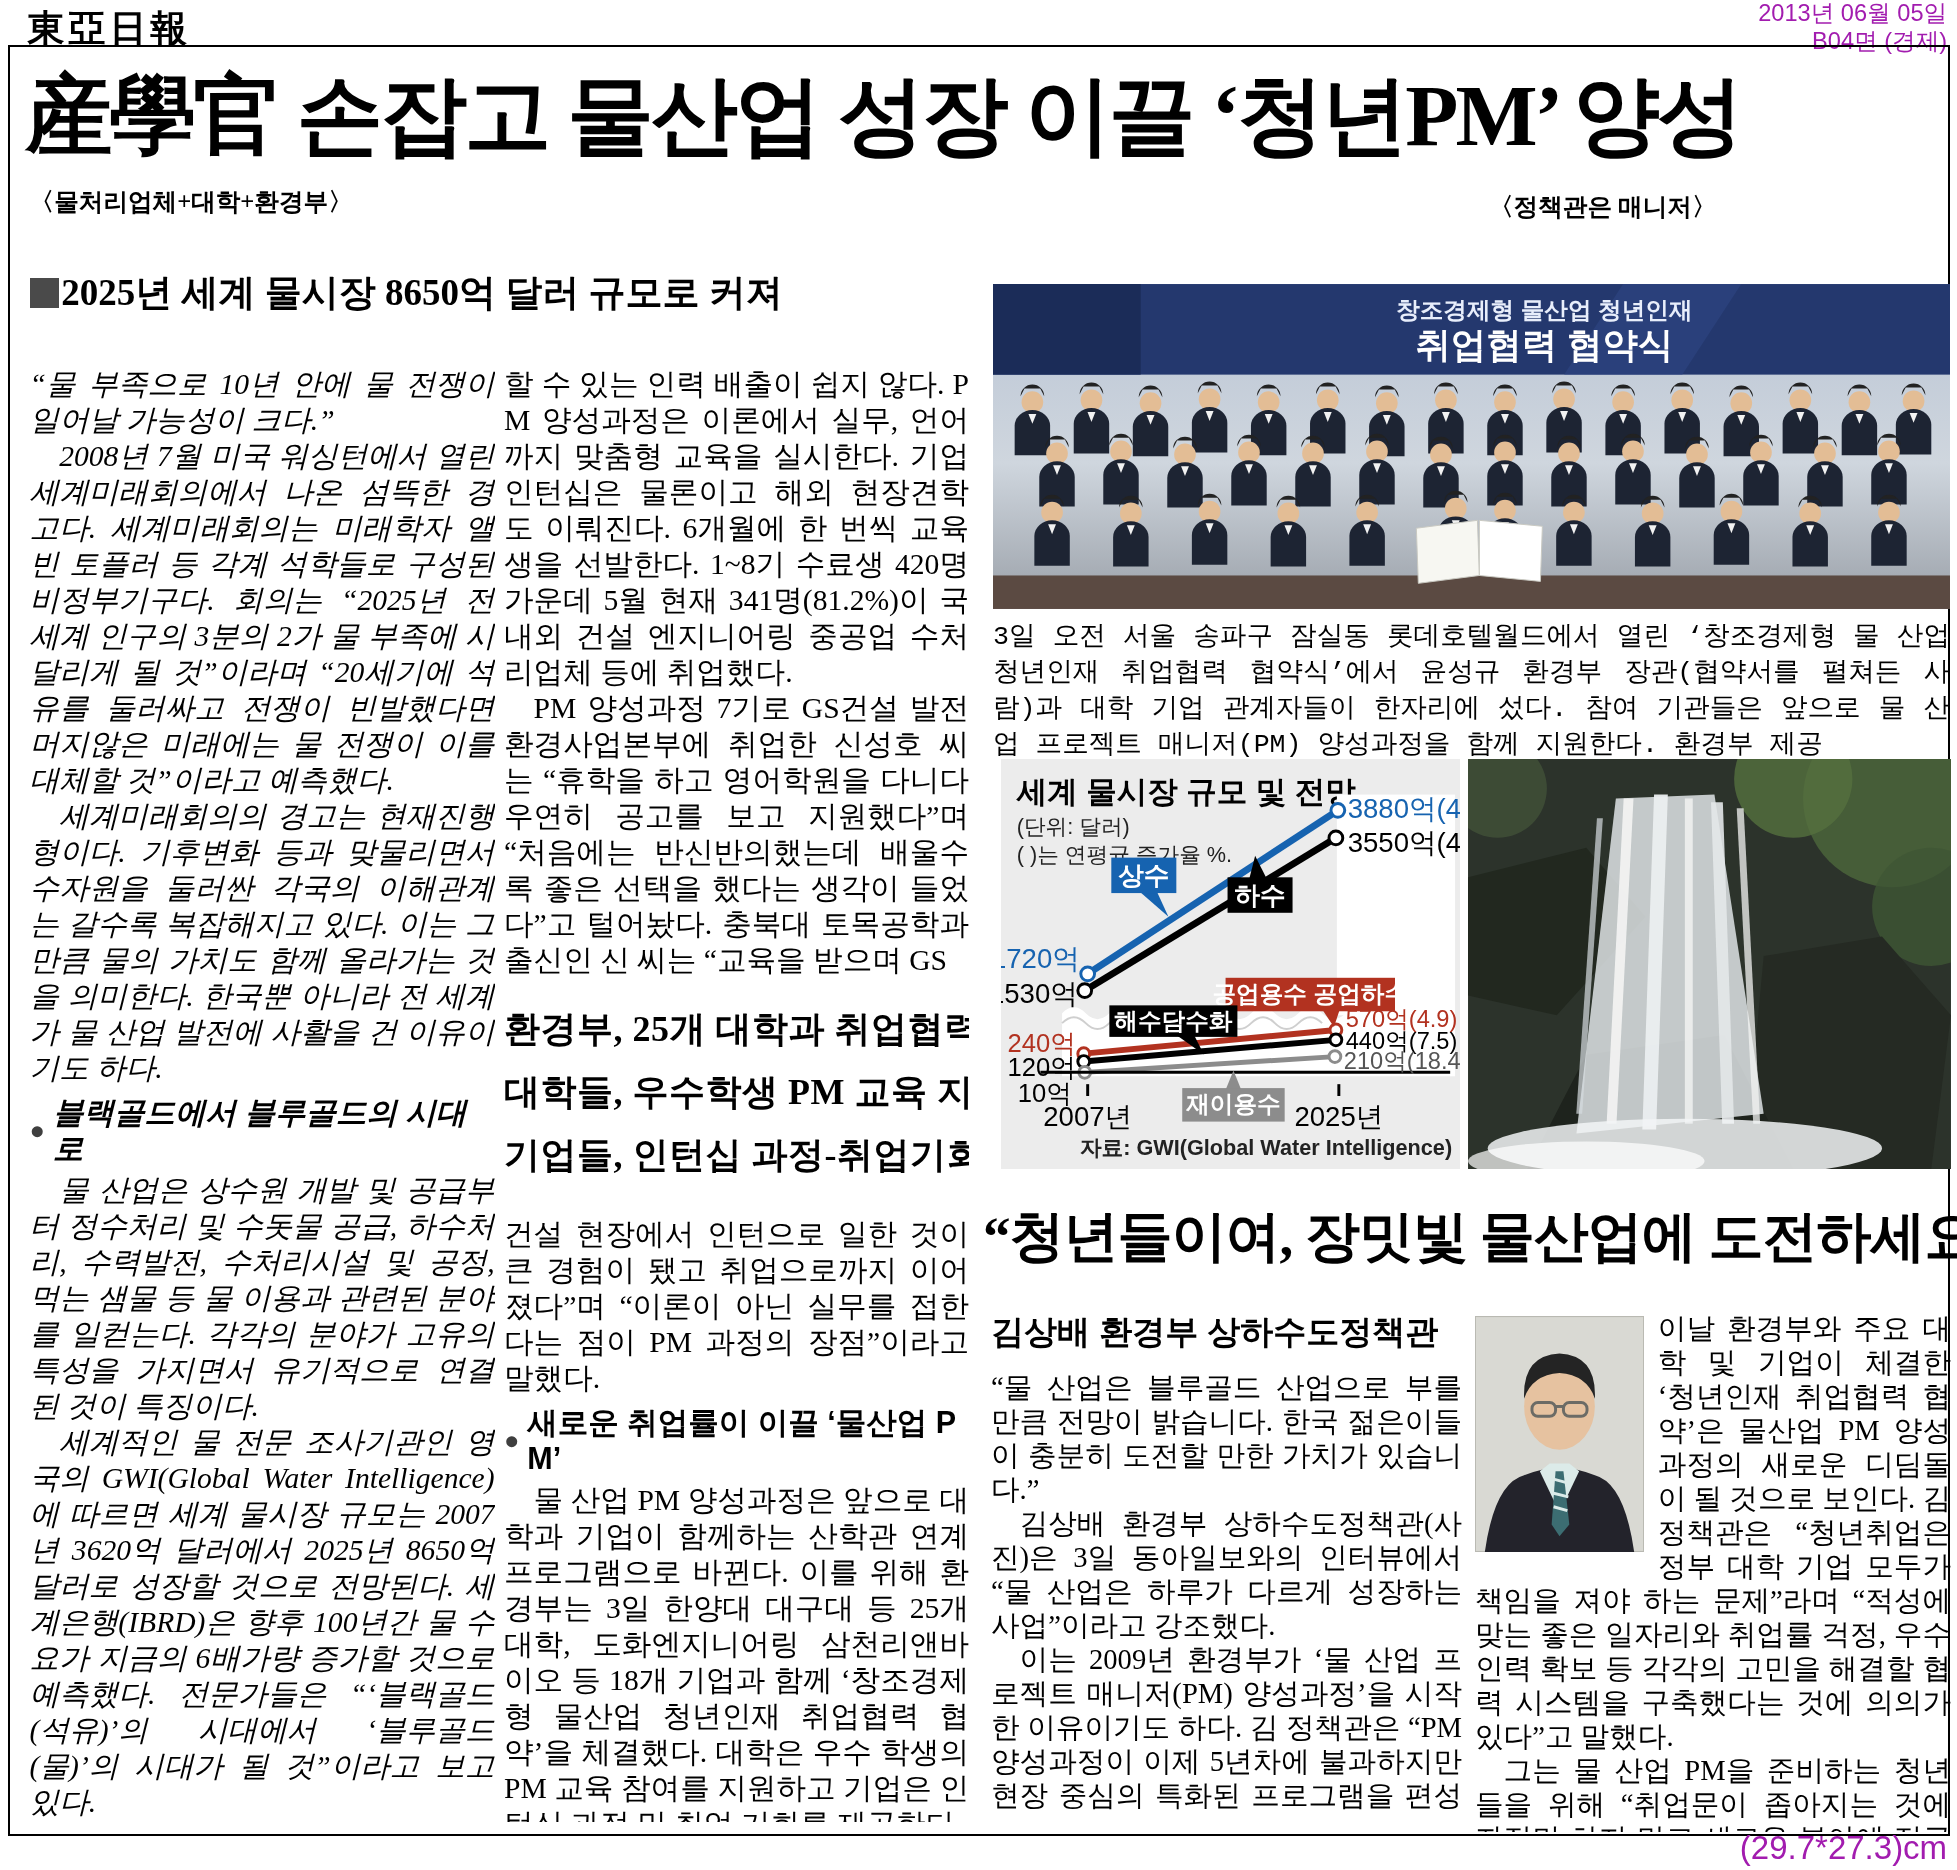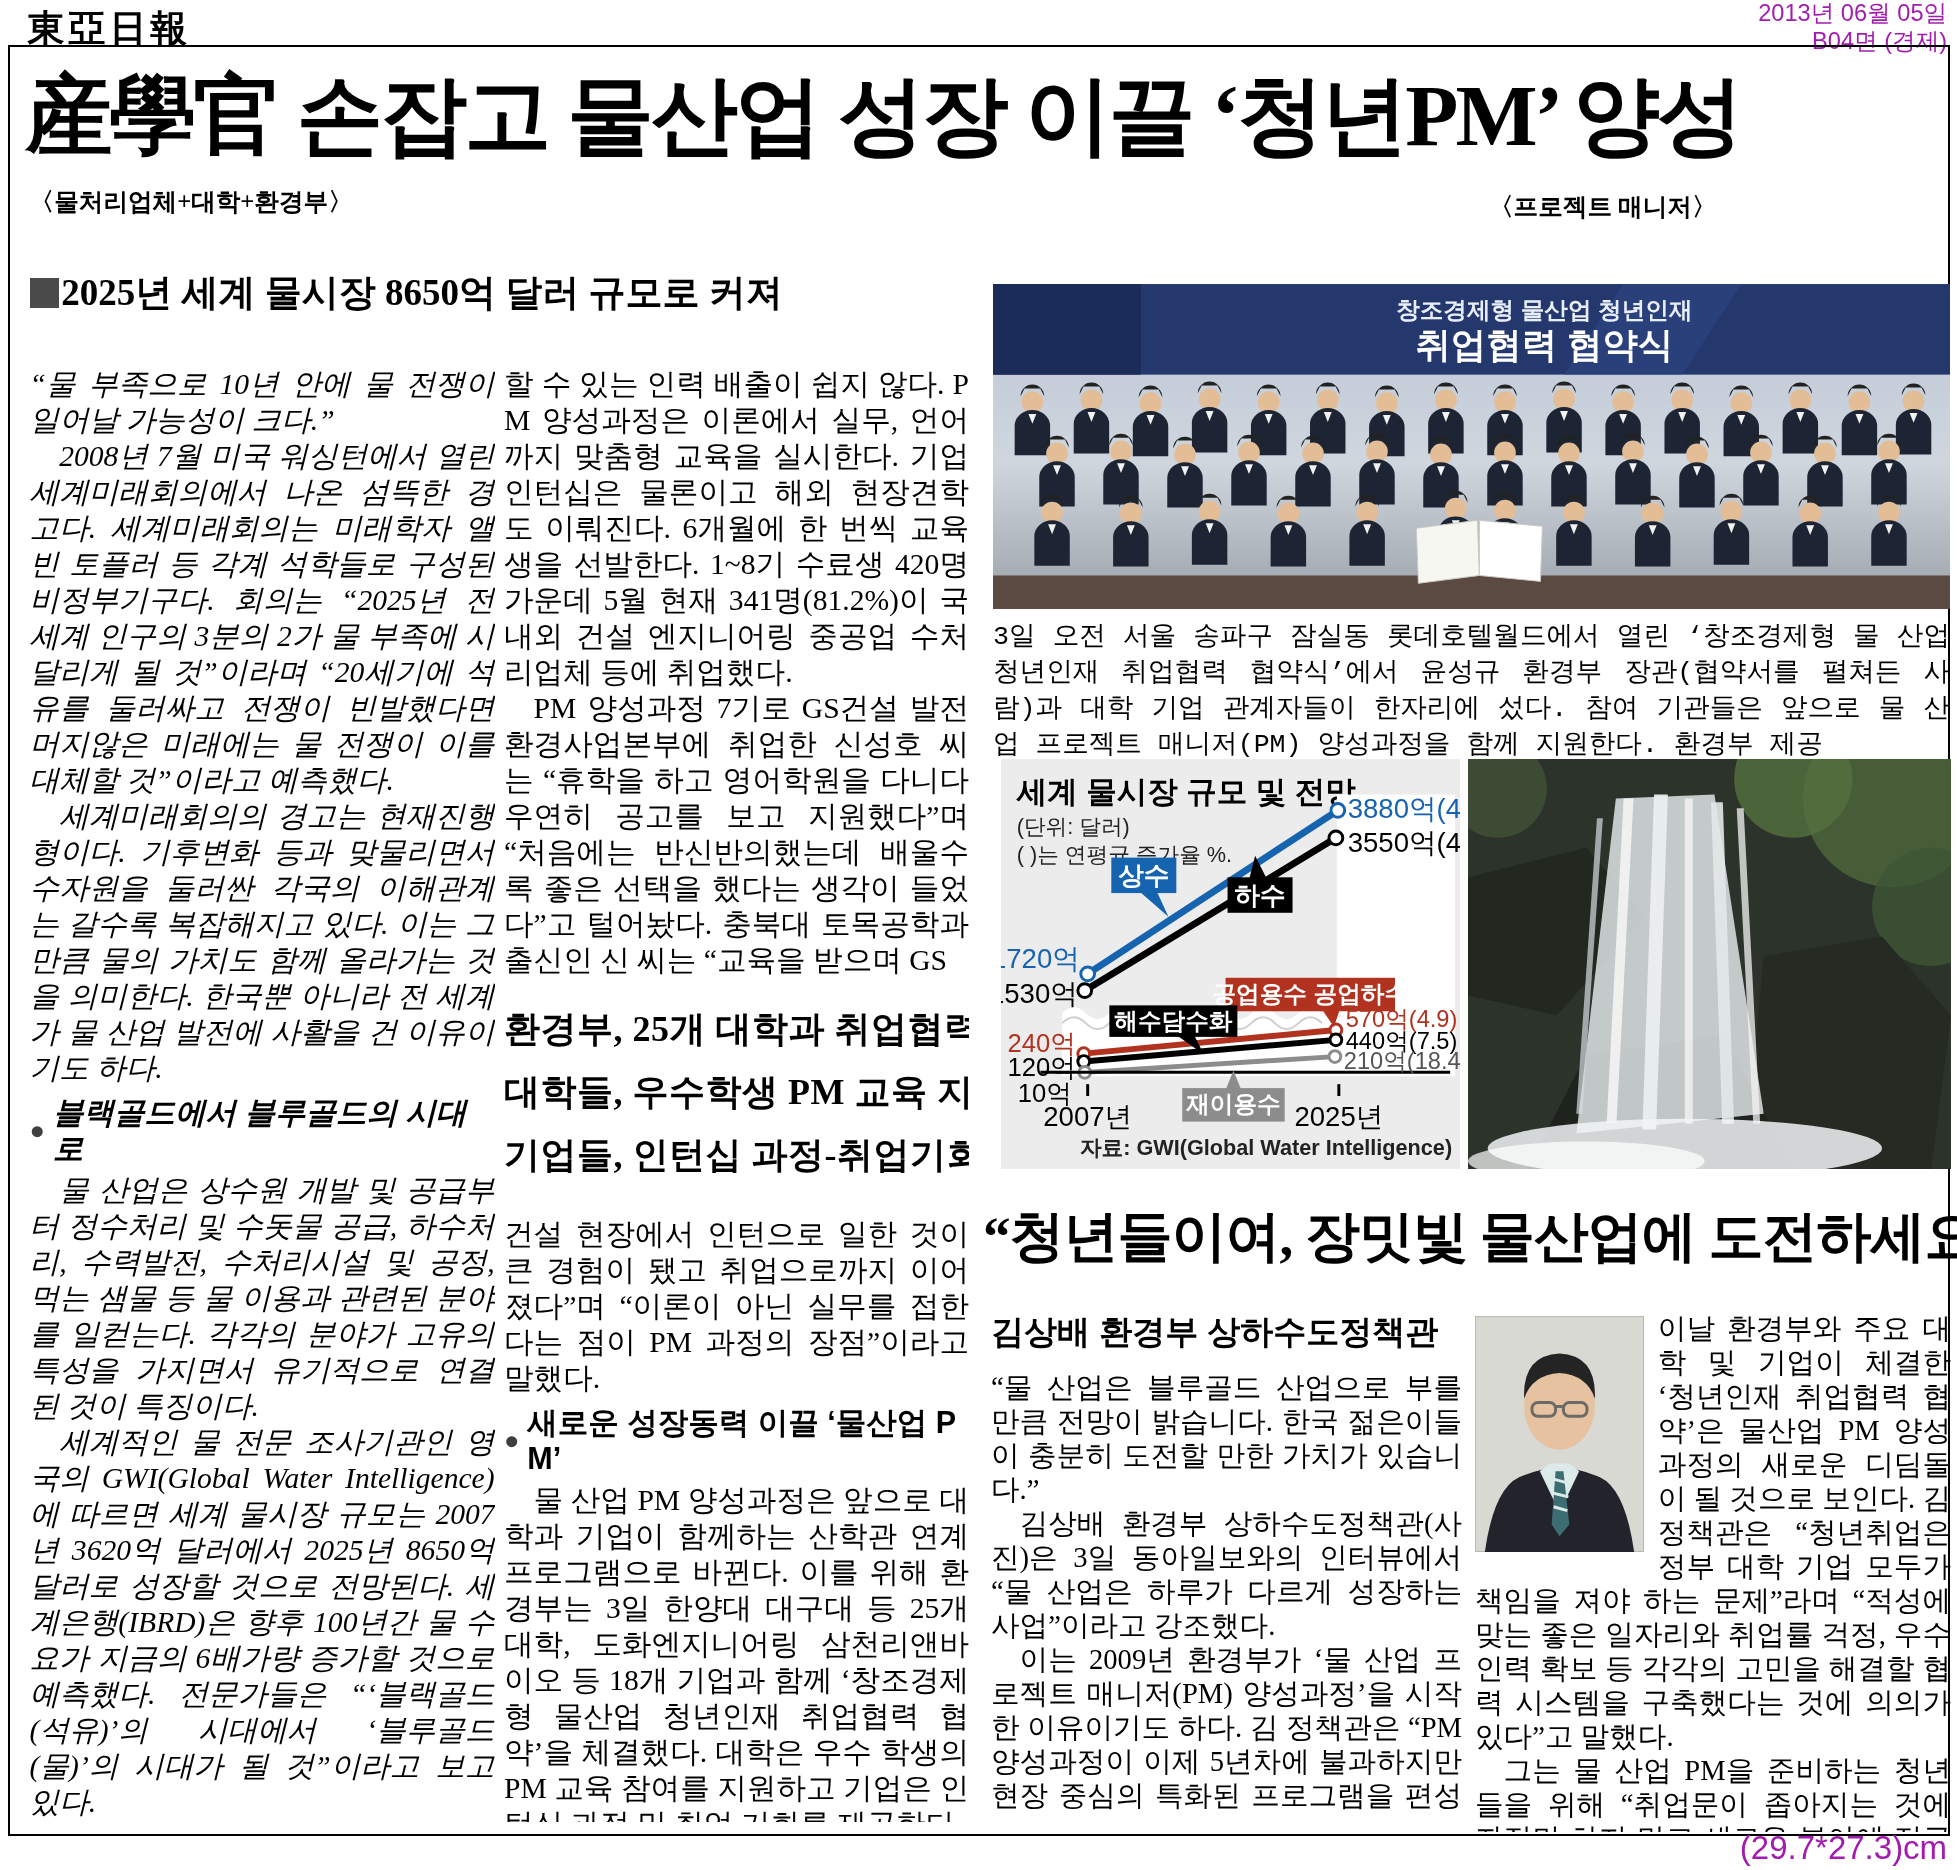--- a/index.html
+++ b/index.html
@@ -68,21 +68,21 @@
   <div class="masthead">東亞日報</div>
   <div class="head-right">
     <div>2013년 06월 05일</div>
     <div>B04면 (경제)</div>
   </div>
 
   <div class="frame"></div>
 
   <div class="headline">産學官 손잡고 물산업 성장 이끌 ‘청년PM’ 양성</div>
   <div class="kicker left">〈물처리업체+대학+환경부〉</div>
-  <div class="kicker right">〈프로젝트 매니저〉</div>
+  <div class="kicker right">〈정책관은 매니저〉</div>
   <div class="deck">
     <span class="sq"></span>
     <span>2025년 세계 물시장 8650억 달러 규모로 커져</span>
   </div>
 
   <div class="col col1">
     <p>“물 부족으로 10년 안에 물 전쟁이 일어날 가능성이 크다.”</p>
     <p class="ind">2008년 7월 미국 워싱턴에서 열린 세계미래회의에서 나온 섬뜩한 경고다. 세계미래회의는 미래학자 앨빈 토플러 등 각계 석학들로 구성된 비정부기구다. 회의는 “2025년 전 세계 인구의 3분의 2가 물 부족에 시달리게 될 것”이라며 “20세기에 석유를 둘러싸고 전쟁이 빈발했다면 머지않은 미래에는 물 전쟁이 이를 대체할 것”이라고 예측했다.</p>
     <p class="ind">세계미래회의의 경고는 현재진행형이다. 기후변화 등과 맞물리면서 수자원을 둘러싼 각국의 이해관계는 갈수록 복잡해지고 있다. 이는 그만큼 물의 가치도 함께 올라가는 것을 의미한다. 한국뿐 아니라 전 세계가 물 산업 발전에 사활을 건 이유이기도 하다.</p>
     <div class="subhead-b">
@@ -98,21 +98,21 @@
     <p>할 수 있는 인력 배출이 쉽지 않다. PM 양성과정은 이론에서 실무, 언어까지 맞춤형 교육을 실시한다. 기업 인턴십은 물론이고 해외 현장견학도 이뤄진다. 6개월에 한 번씩 교육생을 선발한다. 1~8기 수료생 420명 가운데 5월 현재 341명(81.2%)이 국내외 건설 엔지니어링 중공업 수처리업체 등에 취업했다.</p>
     <p class="ind">PM 양성과정 7기로 GS건설 발전환경사업본부에 취업한 신성호 씨는 “휴학을 하고 영어학원을 다니다 우연히 공고를 보고 지원했다”며 “처음에는 반신반의했는데 배울수록 좋은 선택을 했다는 생각이 들었다”고 털어놨다. 충북대 토목공학과 출신인 신 씨는 “교육을 받으며 GS</p>
     <div class="callouts">
       <div>환경부, 25개 대학과 취업협력 협약</div>
       <div>대학들, 우수학생 PM 교육 지원</div>
       <div>기업들, 인턴십 과정-취업기회 제공</div>
     </div>
     <p>건설 현장에서 인턴으로 일한 것이 큰 경험이 됐고 취업으로까지 이어졌다”며 “이론이 아닌 실무를 접한다는 점이 PM 과정의 장점”이라고 말했다.</p>
     <div class="subhead-b">
       <span class="dot">●</span>
-      <span>새로운 성장동력 이끌 ‘물산업 PM’</span>
+      <span>새로운 취업률이 이끌 ‘물산업 PM’</span>
     </div>
     <p class="ind">물 산업 PM 양성과정은 앞으로 대학과 기업이 함께하는 산학관 연계프로그램으로 바뀐다. 이를 위해 환경부는 3일 한양대 대구대 등 25개 대학, 도화엔지니어링 삼천리앤바이오 등 18개 기업과 함께 ‘창조경제형 물산업 청년인재 취업협력 협약’을 체결했다. 대학은 우수 학생의 PM 교육 참여를 지원하고 기업은 인턴십 과정 및 취업 기회를 제공한다.</p>
 
   </div>
 
   <div class="groupphoto">
     <svg width="957" height="325" viewBox="0 0 972 330">
       <defs>
         <linearGradient id="gpbg" x1="0" y1="0" x2="0" y2="1">
           <stop offset="0" stop-color="#b9c4d4"></stop>

